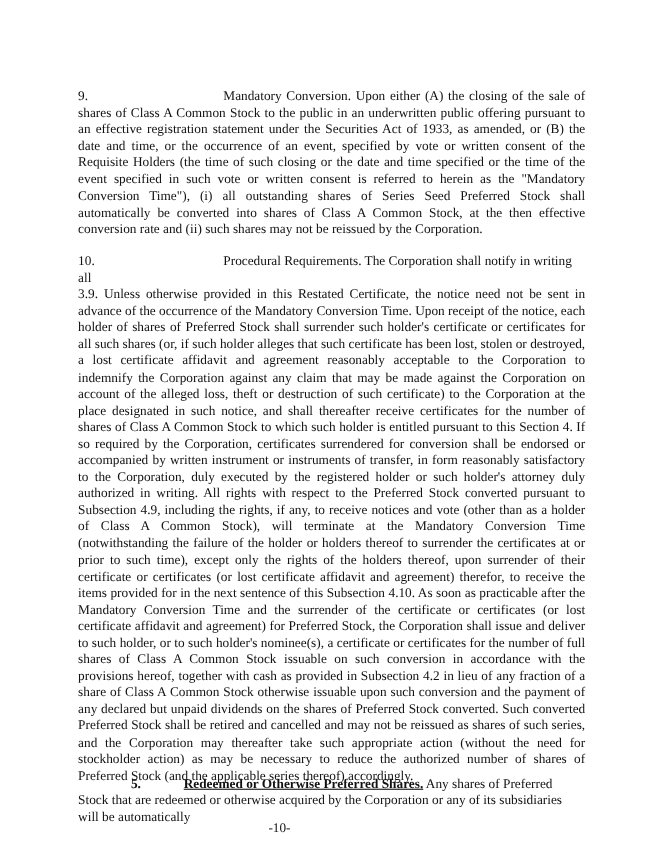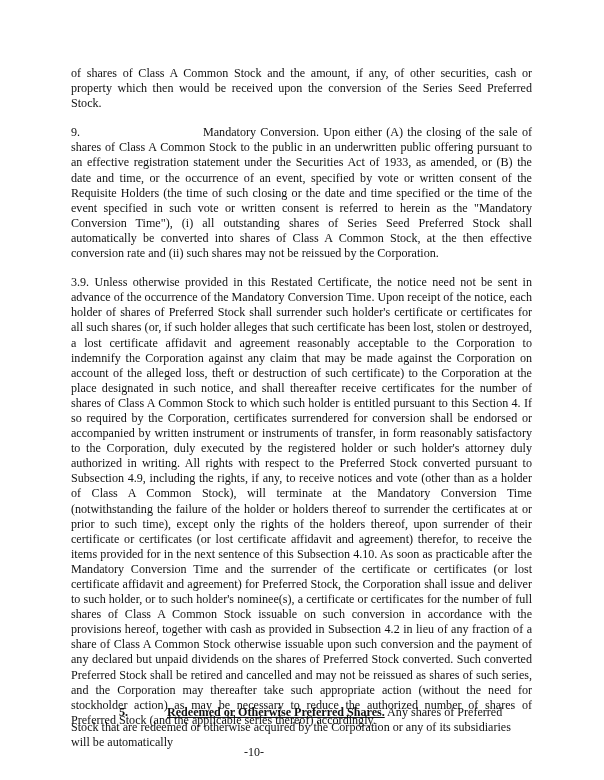--- a/index.html
+++ b/index.html
@@ -22,30 +22,32 @@
     .footer {
       position: absolute; left: 0; top: 745px; width: 508px; text-align: center;
       font-size: 12px; font-family: "Liberation Serif", serif;
     }
     .sec5 { position: absolute; left: 71px; top: 705px; width: 461px; }
   </style>
 </head>
 <body>
 
 <div class="page">
-  <p class="para">of shares of Class A Common Stock and the amount, if any, of other securities, cash or property which then would be received upon the conversion of the Series Seed Preferred Stock.</p>
 
   <div class="gap"></div>
 
   <p class="para">
     <span class="num">9.</span><span class="u">Mandatory Conversion.</span><span> Upon either (A) the closing of the sale of shares of Class A Common Stock to the public in an underwritten public offering pursuant to an effective registration statement under the Securities Act of 1933, as amended, or (B) the date and time, or the occurrence of an event, specified by vote or written consent of the Requisite Holders (the time of such closing or the date and time specified or the time of the event specified in such vote or written consent is referred to herein as the </span><span class="u">"Mandatory Conversion Time"),</span><span> (i) all outstanding shares of Series Seed Preferred Stock shall automatically be converted into shares of Class A Common Stock, at the then effective conversion rate and (ii) such shares may not be reissued by the Corporation.</span>
   </p>
 
   <div class="gap"></div>
 
+  <p class="para ragged">
+    <span class="num">10.</span><span class="u">Procedural Requirements.</span><span> The Corporation shall notify in writing all</span>
+  </p>
   <p class="para">
     <span>3.9. Unless otherwise provided in this Restated Certificate, the notice need not be sent in advance of the occurrence of the Mandatory Conversion Time. Upon receipt of the notice, each holder of shares of Preferred Stock shall surrender such holder's certificate or certificates for all such shares (or, if such holder alleges that such certificate has been lost, stolen or destroyed, a lost certificate affidavit and agreement reasonably acceptable to the Corporation to indemnify the Corporation against any claim that may be made against the Corporation on account of the alleged loss, theft or destruction of such certificate) to the Corporation at the place designated in such notice, and shall thereafter receive certificates for the number of shares of Class A Common Stock to which such holder is entitled pursuant to this </span><span class="u">Section 4.</span><span> If so required by the Corporation, certificates surrendered for conversion shall be endorsed or accompanied by written instrument or instruments of transfer, in form reasonably satisfactory to the Corporation, duly executed by the registered holder or such holder's attorney duly authorized in writing. All rights with respect to the Preferred Stock converted pursuant to </span><span class="u">Subsection 4.9,</span><span> including the rights, if any, to receive notices and vote (other than as a holder of Class A Common Stock), will terminate at the Mandatory Conversion Time (notwithstanding the failure of the holder or holders thereof to surrender the certificates at or prior to such time), except only the rights of the holders thereof, upon surrender of their certificate or certificates (or lost certificate affidavit and agreement) therefor, to receive the items provided for in the next sentence of this </span><span class="u">Subsection 4.10.</span><span> As soon as practicable after the Mandatory Conversion Time and the surrender of the certificate or certificates (or lost certificate affidavit and agreement) for Preferred Stock, the Corporation shall issue and deliver to such holder, or to such holder's nominee(s), a certificate or certificates for the number of full shares of Class A Common Stock issuable on such conversion in accordance with the provisions hereof, together with cash as provided in </span><span class="u">Subsection 4.2</span><span> in lieu of any fraction of a share of Class A Common Stock otherwise issuable upon such conversion and the payment of any declared but unpaid dividends on the shares of Preferred Stock converted. Such converted Preferred Stock shall be retired and cancelled and may not be reissued as shares of such series, and the Corporation may thereafter take such appropriate action (without the need for stockholder action) as may be necessary to reduce the authorized number of shares of Preferred Stock (and the applicable series thereof) accordingly.</span>
   </p>
 </div>
 
 <div class="sec5">
   <p class="para" style="text-align:left;">
     <span class="h5-num">5.</span><span class="h5-title">Redeemed or Otherwise Preferred Shares.</span><span> Any shares of Preferred Stock that are redeemed or otherwise acquired by the Corporation or any of its subsidiaries will be automatically</span>
   </p>
 </div>

